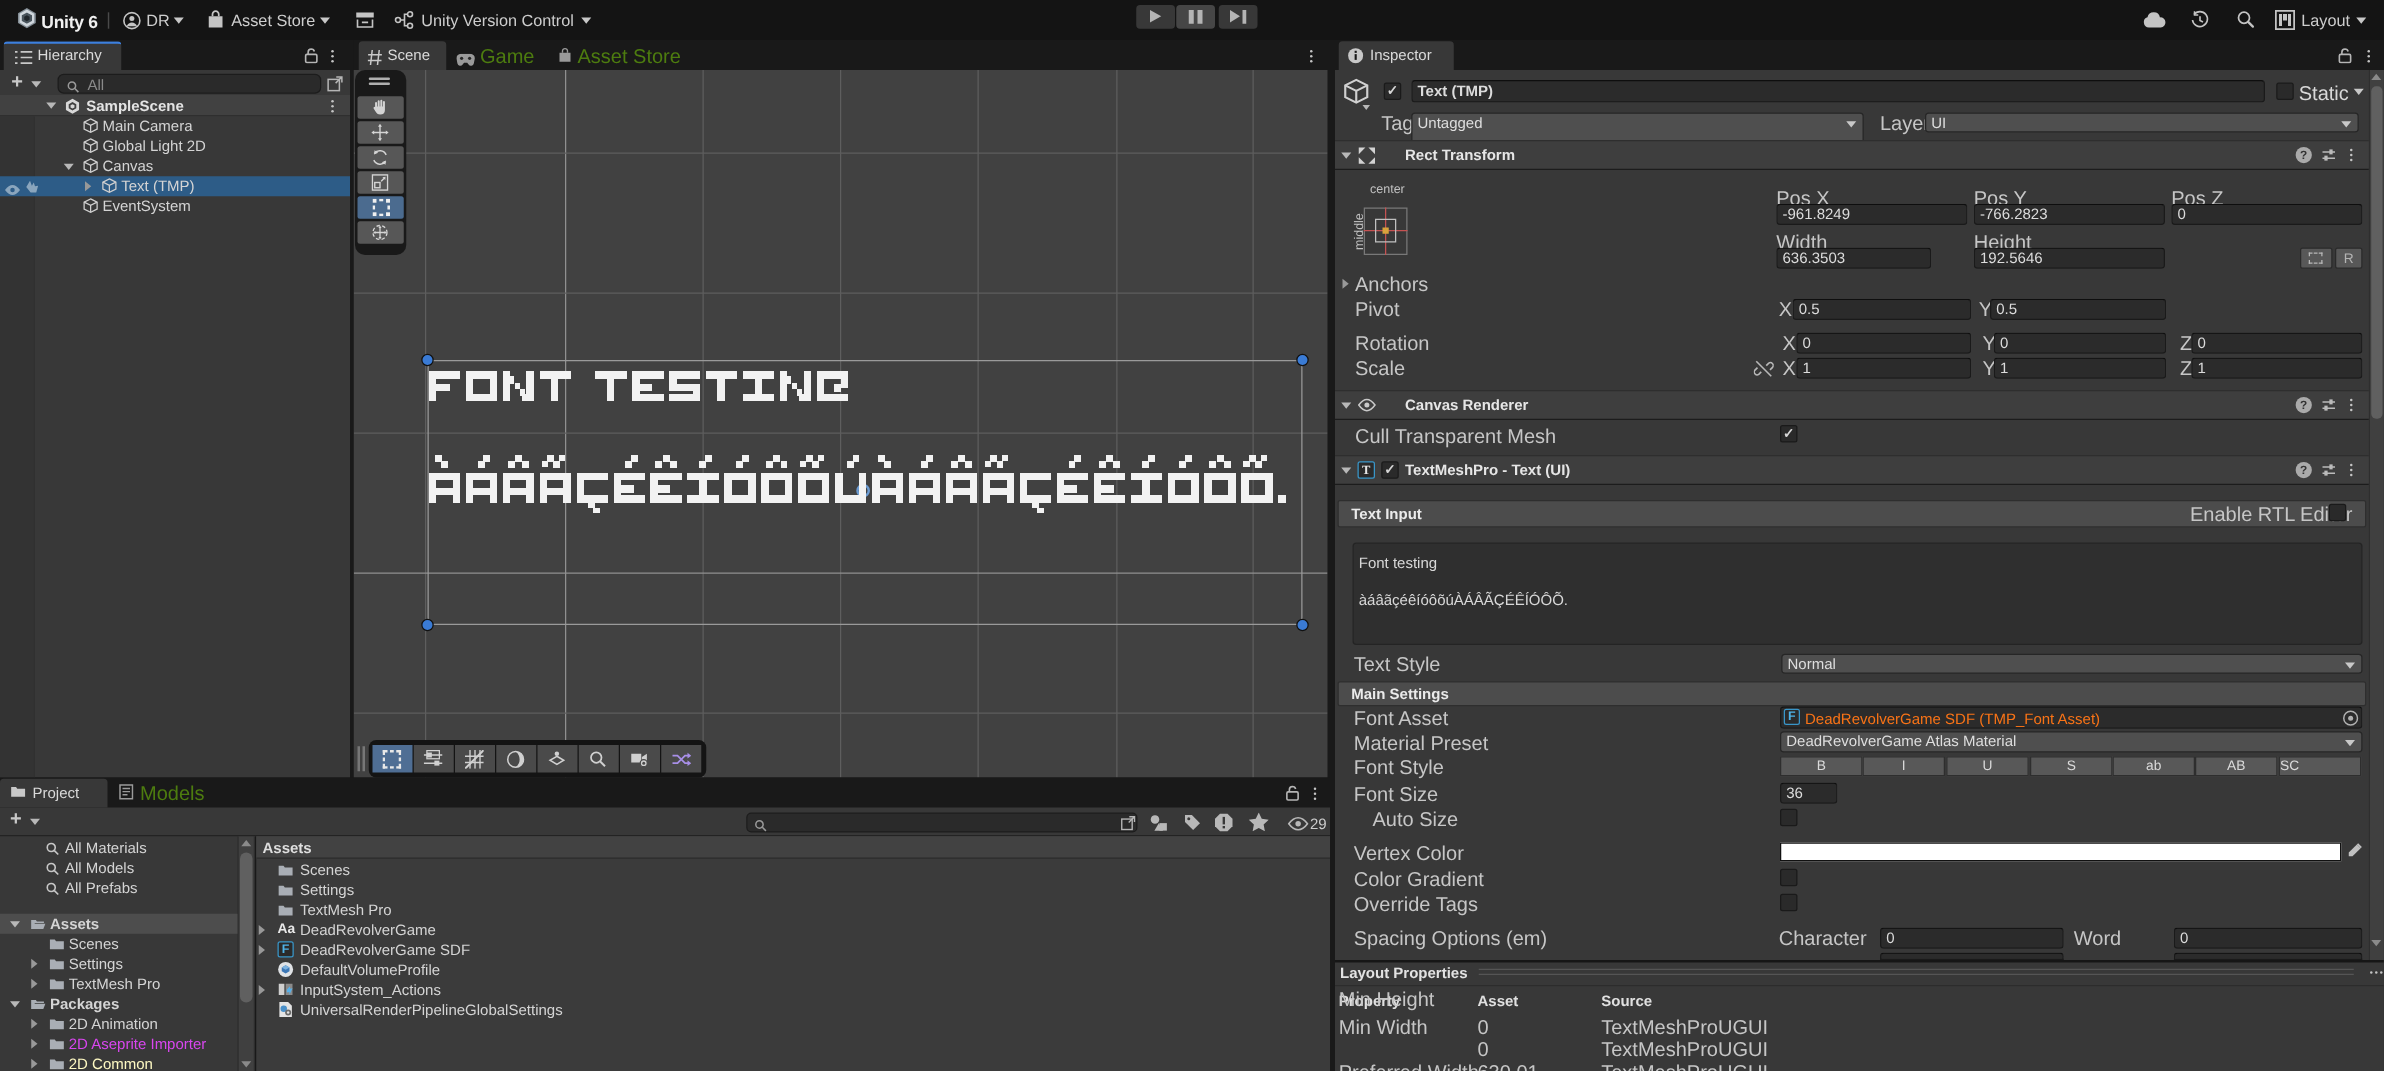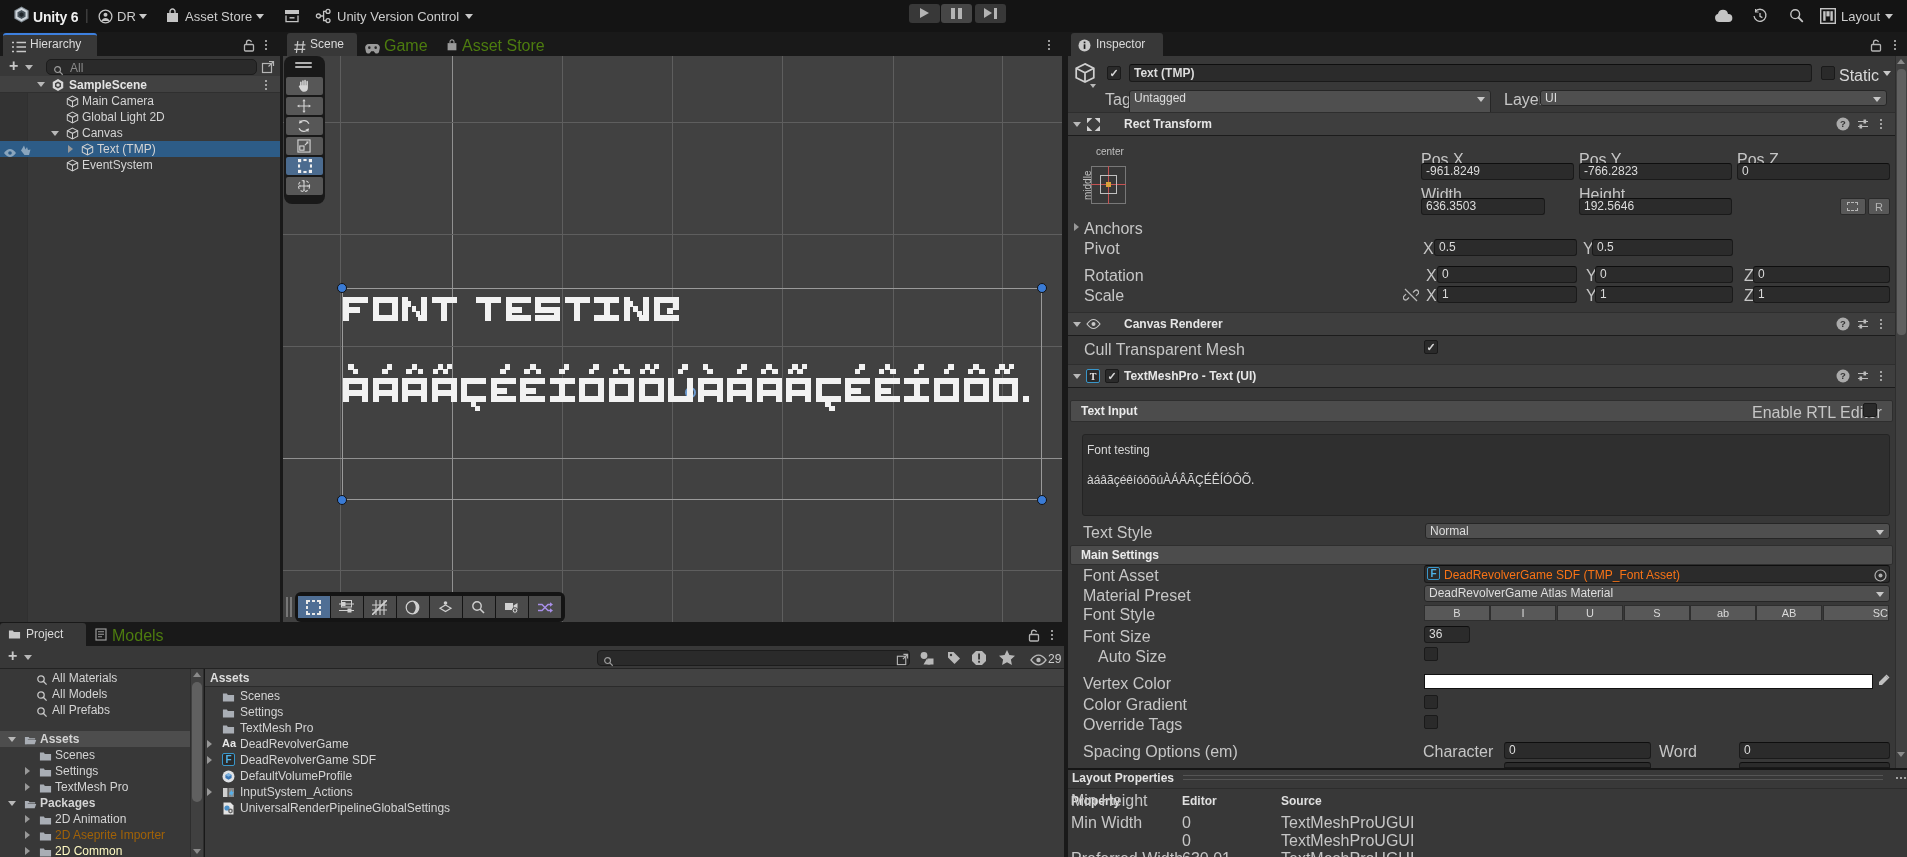--- a/index.html
+++ b/index.html
@@ -474,21 +474,21 @@
 <div class="ab" style="left:40px;top:796px;font-size:12px;font-weight:bold;color:#d4d4d4">Packages</div>
 <div class="ab foldr" style="left:25px;top:815px"></div>
 <div class="ab" style="left:39px;top:813px"><svg width="13" height="13" viewBox="0 0 14 14">
       <path fill="#a9aeb5" d="M1 2.8h4.2l1.1 1.4H13v7H1z"></path>
     </svg></div>
 <div class="ab" style="left:55px;top:812px;font-size:12px;font-weight:normal;color:#d4d4d4">2D Animation</div>
 <div class="ab foldr" style="left:25px;top:831px"></div>
 <div class="ab" style="left:39px;top:829px"><svg width="13" height="13" viewBox="0 0 14 14">
       <path fill="#a9aeb5" d="M1 2.8h4.2l1.1 1.4H13v7H1z"></path>
     </svg></div>
-<div class="ab" style="left:55px;top:828px;font-size:12px;font-weight:normal;color:#a16207">2D Aseprite Importer</div>
+<div class="ab" style="left:55px;top:828px;font-size:12px;font-weight:normal;color:#d946ef">2D Aseprite Importer</div>
 <div class="ab foldr" style="left:25px;top:847px"></div>
 <div class="ab" style="left:39px;top:845px"><svg width="13" height="13" viewBox="0 0 14 14">
       <path fill="#a9aeb5" d="M1 2.8h4.2l1.1 1.4H13v7H1z"></path>
     </svg></div>
 <div class="ab" style="left:55px;top:844px;font-size:12px;font-weight:normal;color:#fef9c3">2D Common</div>
 <div class="ab" style="left:222px;top:690px"><svg width="13" height="13" viewBox="0 0 14 14">
       <path fill="#a9aeb5" d="M1 2.8h4.2l1.1 1.4H13v7H1z"></path>
     </svg></div>
 <div class="ab" style="left:240px;top:689px;font-size:12px;color:#d4d4d4">Scenes</div>
 <div class="ab" style="left:222px;top:706px"><svg width="13" height="13" viewBox="0 0 14 14">
@@ -707,21 +707,21 @@
     </svg></div>
 <div class="ab lbl" style="left:1083px;top:587px">Material Preset</div>
 <div class="ab dd" style="left:1424px;top:585px;width:466px;height:17px">DeadRevolverGame Atlas Material</div>
 <div class="ab lbl" style="left:1083px;top:606px">Font Style</div>
 <div class="ab" style="left:1424px;top:605px;width:66px;height:16px;background:#585858;border:1px solid #2e2e2e;color:#dadada;font-size:11px;text-align:center;line-height:15px">B</div>
 <div class="ab" style="left:1490px;top:605px;width:66px;height:16px;background:#585858;border:1px solid #2e2e2e;color:#dadada;font-size:11px;text-align:center;line-height:15px">I</div>
 <div class="ab" style="left:1557px;top:605px;width:66px;height:16px;background:#585858;border:1px solid #2e2e2e;color:#dadada;font-size:11px;text-align:center;line-height:15px">U</div>
 <div class="ab" style="left:1624px;top:605px;width:66px;height:16px;background:#585858;border:1px solid #2e2e2e;color:#dadada;font-size:11px;text-align:center;line-height:15px">S</div>
 <div class="ab" style="left:1690px;top:605px;width:66px;height:16px;background:#585858;border:1px solid #2e2e2e;color:#dadada;font-size:11px;text-align:center;line-height:15px">ab</div>
 <div class="ab" style="left:1756px;top:605px;width:66px;height:16px;background:#585858;border:1px solid #2e2e2e;color:#dadada;font-size:11px;text-align:center;line-height:15px">AB</div>
-<div class="ab" style="left:1823px;top:605px;width:66px;height:16px;background:#585858;border:1px solid #2e2e2e;color:#dadada;font-size:11px;text-align:right;line-height:15px">SC</div>
+<div class="ab" style="left:1823px;top:605px;width:66px;height:16px;background:#585858;border:1px solid #2e2e2e;color:#dadada;font-size:11px;text-align:left;line-height:15px">SC</div>
 <div class="ab lbl" style="left:1083px;top:628px">Font Size</div>
 <div class="ab in" style="left:1424px;top:626px;width:46px;height:17px">36</div>
 <div class="ab lbl" style="left:1098px;top:648px">Auto Size</div>
 <div class="ab cb" style="left:1424px;top:647px"></div>
 <div class="ab lbl" style="left:1083px;top:675px">Vertex Color</div>
 <div class="ab" style="left:1424px;top:674px;width:449px;height:15px;background:#ffffff;border:1px solid #111"></div>
 <div class="ab" style="left:1877px;top:674px"><svg width="13" height="14" viewBox="0 0 13 14">
       <path fill="#c0c0c0" d="M8.5 1.5 11.5 4.5 5 11H2V8z"></path>
       <path fill="#c0c0c0" d="M9.5 0.5 12.5 3.5 11.5 4.5 8.5 1.5z"></path>
     </svg></div>
@@ -738,21 +738,21 @@
 <div class="ab in" style="left:1739px;top:762px;width:151px;height:6px;border-radius:3px 3px 0 0"></div>
 <div class="ab" style="left:1068px;top:768px;width:839px;height:89px;background:#383838;border-top:2px solid #161616"></div>
 <div class="ab" style="left:1072px;top:771px;font-size:12px;font-weight:bold;color:#e2e2e2">Layout Properties</div>
 <div class="ab" style="left:1183px;top:775px;width:700px;height:1px;background:#555"></div>
 <div class="ab" style="left:1183px;top:779px;width:700px;height:1px;background:#555"></div>
 <div class="ab" style="left:1896px;top:777px;width:2px;height:2px;border-radius:50%;background:#c4c4c4"></div>
 <div class="ab" style="left:1900px;top:777px;width:2px;height:2px;border-radius:50%;background:#c4c4c4"></div>
 <div class="ab" style="left:1904px;top:777px;width:2px;height:2px;border-radius:50%;background:#c4c4c4"></div>
 <div class="ab" style="left:1068px;top:788px;width:839px;height:1px;background:#2c2c2c"></div>
 <div class="ab" style="left:1071px;top:794px;font-size:12px;font-weight:bold;color:#e0e0e0">Property</div>
-<div class="ab" style="left:1182px;top:794px;font-size:12px;font-weight:bold;color:#e0e0e0">Editor</div>
+<div class="ab" style="left:1182px;top:794px;font-size:12px;font-weight:bold;color:#e0e0e0">Asset</div>
 <div class="ab" style="left:1281px;top:794px;font-size:12px;font-weight:bold;color:#e0e0e0">Source</div>
 <div class="ab lbl" style="left:1071px;top:814px">Min Width</div>
 <div class="ab lbl" style="left:1182px;top:814px">0</div>
 <div class="ab lbl" style="left:1281px;top:814px">TextMeshProUGUI</div>
 <div class="ab lbl" style="left:1071px;top:792px">Min Height</div>
 <div class="ab lbl" style="left:1182px;top:832px">0</div>
 <div class="ab lbl" style="left:1281px;top:832px">TextMeshProUGUI</div>
 <div class="ab lbl" style="left:1071px;top:850px">Preferred Width</div>
 <div class="ab lbl" style="left:1182px;top:850px">630.01</div>
 <div class="ab lbl" style="left:1281px;top:850px">TextMeshProUGUI</div>

